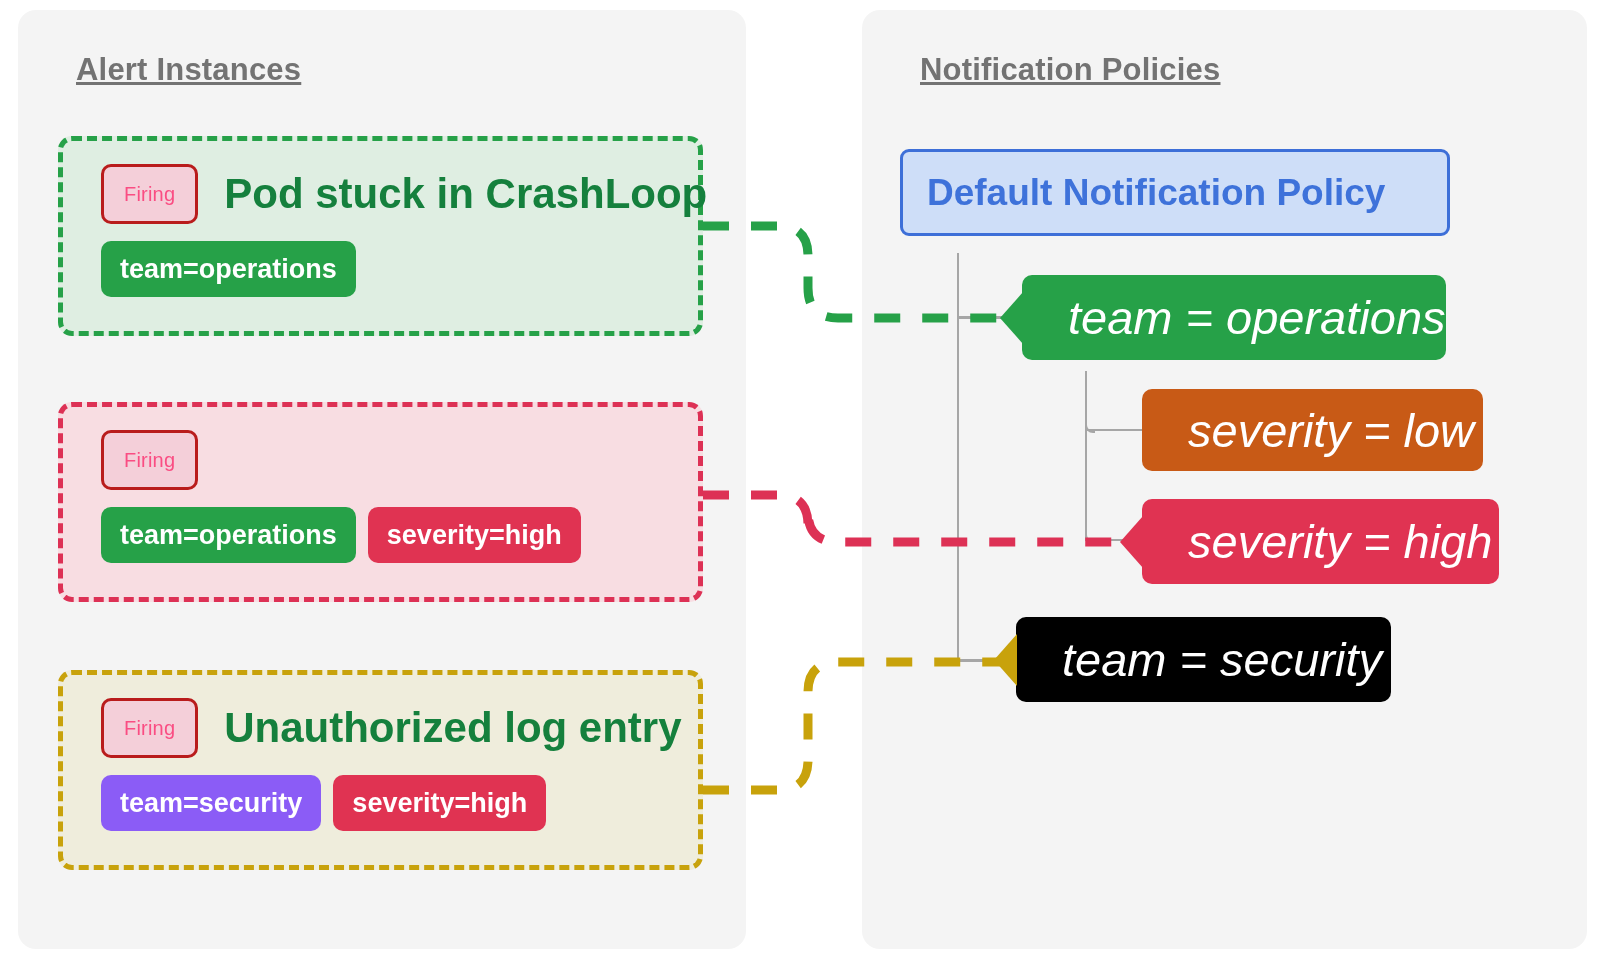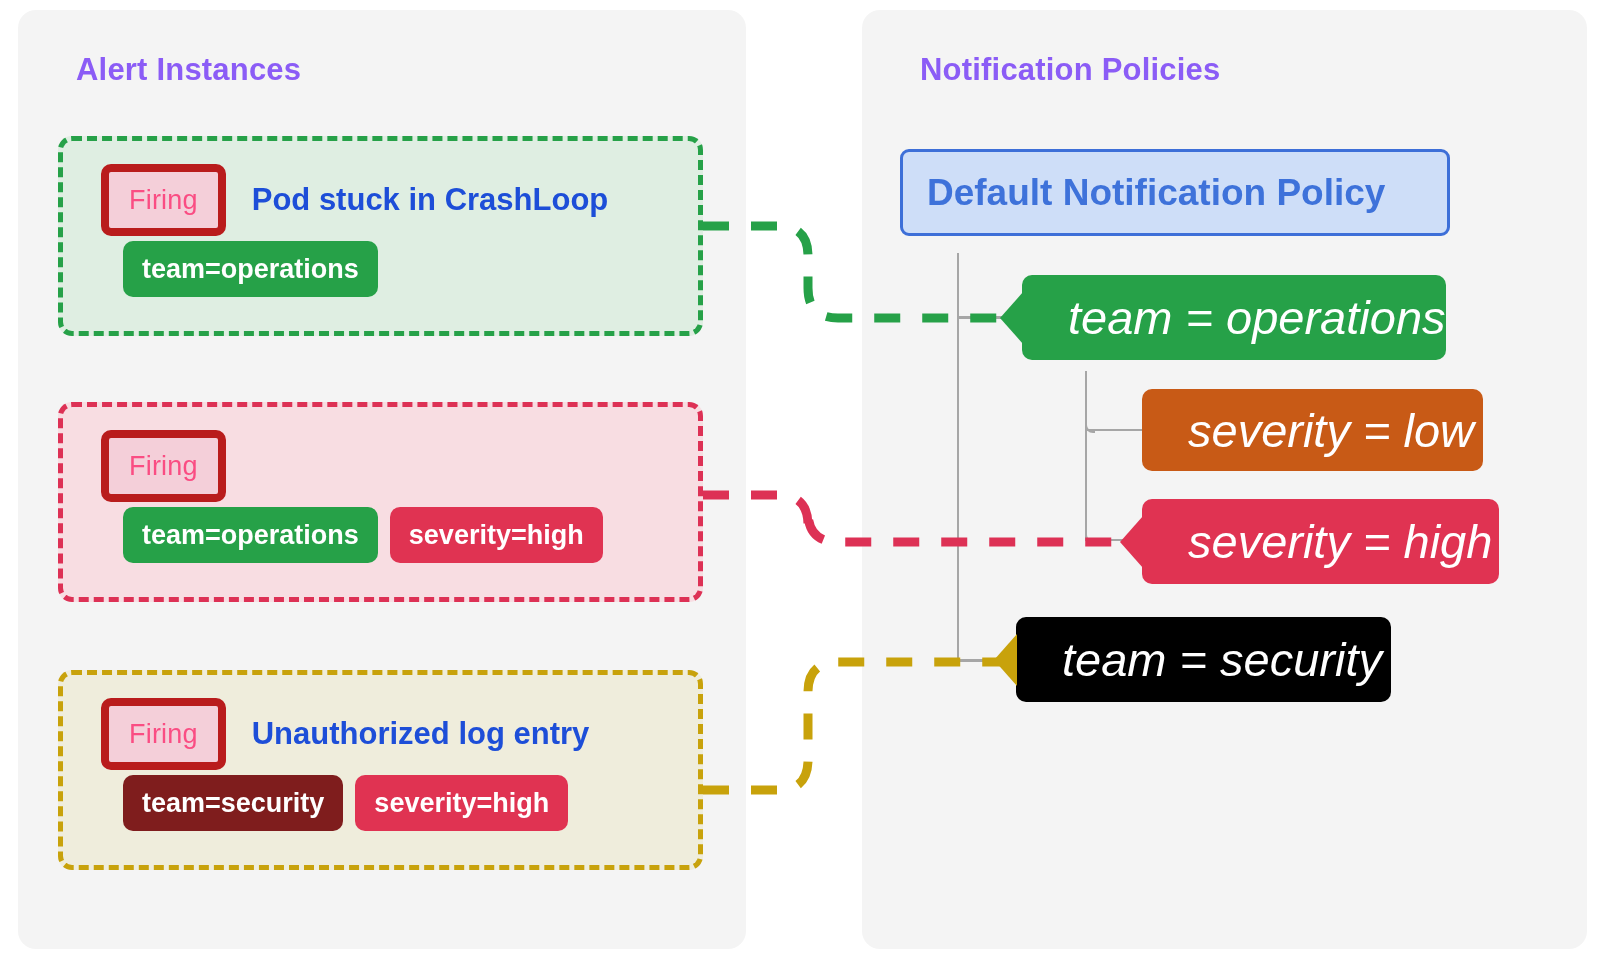--- a/index.html
+++ b/index.html
@@ -27,23 +27,24 @@
   }
   #panel-alerts  { left: 18px;  top: 10px; width: 728px; height: 939px; }
   #panel-policies{ left: 862px; top: 10px; width: 725px; height: 939px; }
 
   .panel-title {
     position: absolute;
     top: 42px;
     left: 58px;
     font-size: 31px;
     font-weight: bold;
-    color: #8b5cf6;
+    color: #737373;
     letter-spacing: .2px;
     white-space: nowrap;
+    text-decoration: underline;
   }
 
   
   .alert-card {
     position: absolute;
     box-sizing: border-box;
     border-style: dashed;
     border-width: 5px;
     border-radius: 14px;
     padding: 0;
@@ -52,42 +53,42 @@
     position: absolute;
     display: flex;
     align-items: center;
     left: 38px;
   }
   .firing-badge {
     box-sizing: border-box;
     display: inline-flex;
     align-items: center;
     justify-content: center;
-    height: 72px;
+    height: 60px;
     padding: 0 20px;
-    border: 8px solid #b91c1c;
+    border: 3px solid #b91c1c;
     border-radius: 10px;
     background: #f4cfd9;
     color: #fa4d83;
-    font-size: 27px;
+    font-size: 20px;
     font-weight: normal;
     letter-spacing: .2px;
   }
   .card-title {
     margin-left: 26px;
-    font-size: 31px;
-    font-weight: bold;
-    color: #1d4ed8;
+    font-size: 42px;
+    font-weight: bold;
+    color: #15803d;
     white-space: nowrap;
   }
   .card-row-tags {
     position: absolute;
     display: flex;
     align-items: center;
-    left: 48px;
+    left: 26px;
     gap: 12px;
     padding-left: 12px;
   }
   .tag {
     display: inline-flex;
     align-items: center;
     height: 56px;
     padding: 0 19px;
     border-radius: 10px;
     color: #ffffff;
@@ -217,21 +218,21 @@
       <span class="tag" style="background:#e03352">severity=high</span>
     </div>
   </div>
 
   <div class="alert-card" id="alert-card-2">
     <div class="card-row-title" style="top:23px">
       <span class="firing-badge">Firing</span>
       <span class="card-title">Unauthorized log entry</span>
     </div>
     <div class="card-row-tags" style="top:100px">
-      <span class="tag" style="background:#7f1d1d">team=security</span>
+      <span class="tag" style="background:#8b5cf6">team=security</span>
       <span class="tag" style="background:#e03352">severity=high</span>
     </div>
   </div>
 
   <div class="panel" id="panel-policies">
     <div class="panel-title">Notification Policies</div>
   </div>
 
   <div class="tree-line" id="tree-main-vert"></div>
   <div class="tree-line" id="tree-stub-ops"></div>

